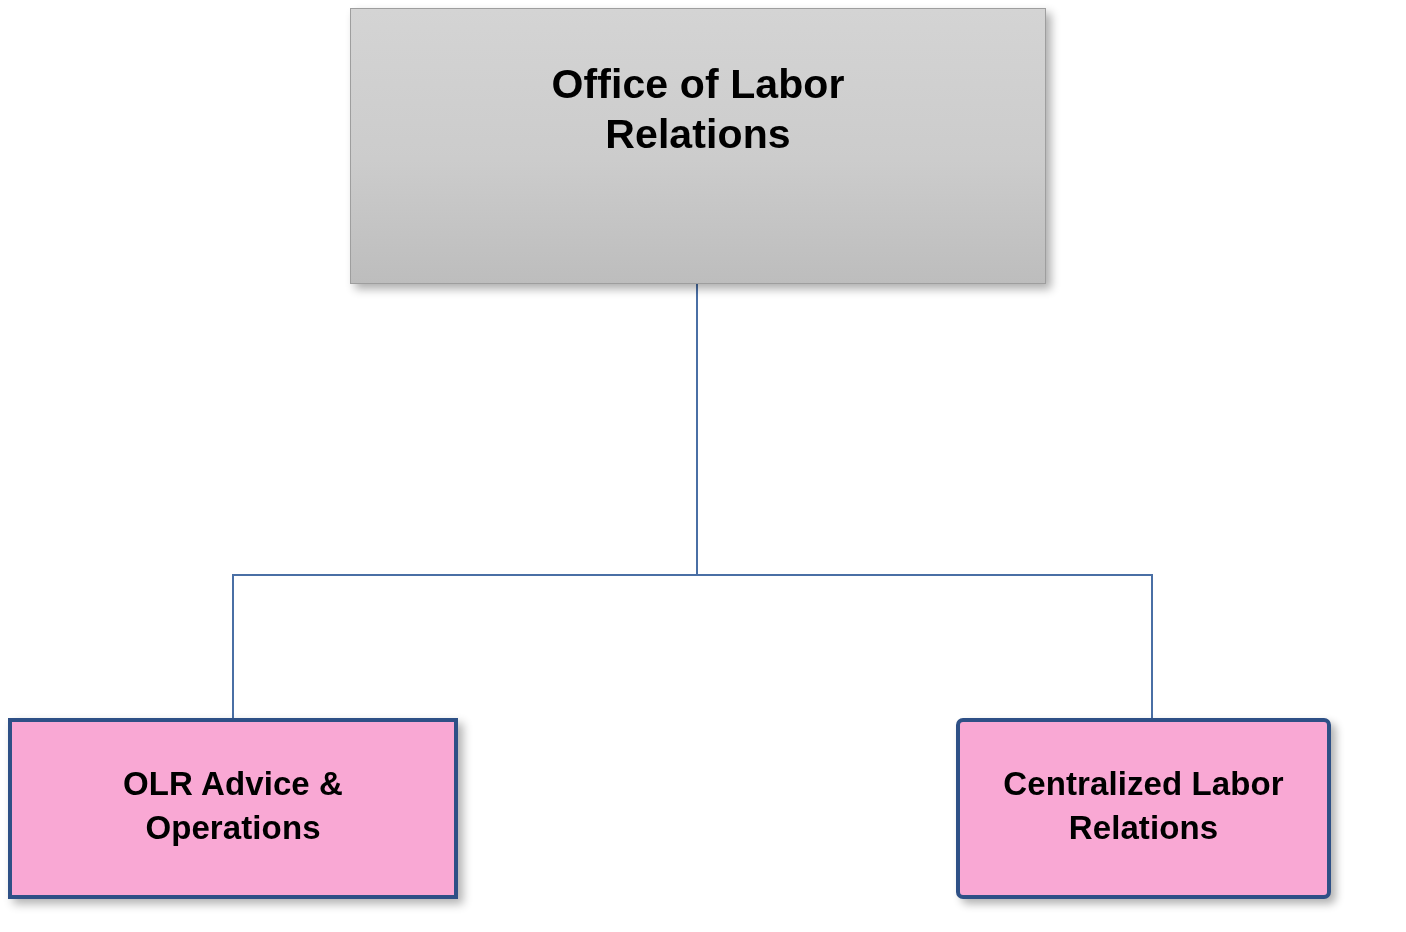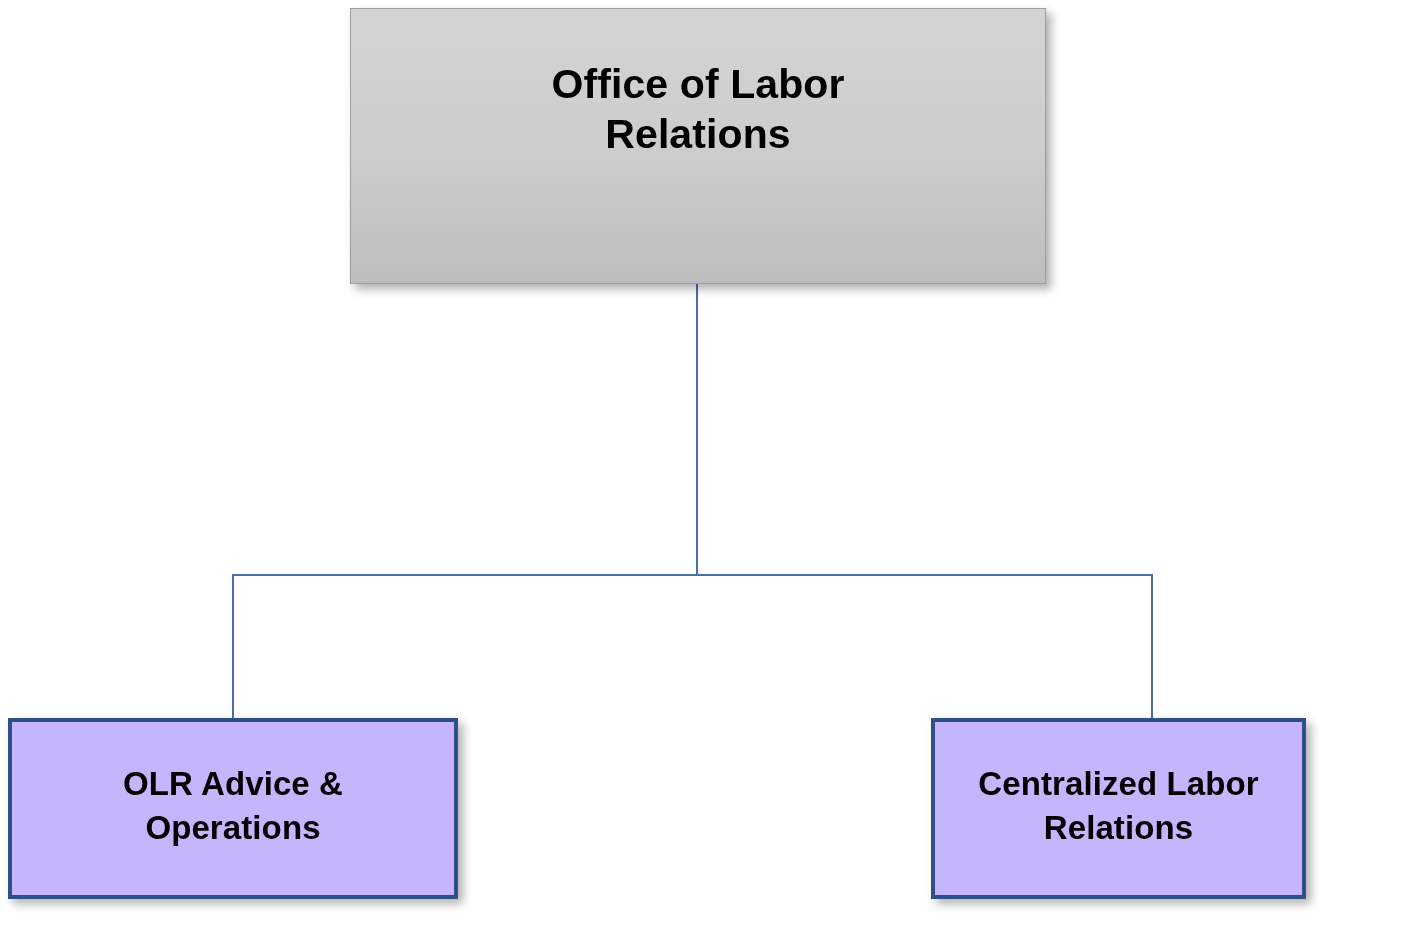--- a/index.html
+++ b/index.html
@@ -84,32 +84,32 @@
   .node-root .node-label {
     font-size: 41px;
     line-height: 1.22;
   }
 
   
   .node-child {
     width: 450px;
     height: 181px;
     top: 718px;
-    background: #c4b5fd;
+    background: #f9a8d4;
     border: 4px solid #2e5086;
     box-shadow: 5px 5px 9px rgba(0, 0, 0, 0.30);
     align-items: flex-start;
     padding-top: 40px;
   }
   .node-child .node-label {
     font-size: 33px;
     line-height: 1.33;
   }
   .node-child-left  { left: 8px; }
-  .node-child-right { left: 931px; width: 375px; }
+  .node-child-right { left: 956px; width: 375px; border-radius: 7px; }
 </style>
 </head>
 <body>
 
 <div id="org-chart">
 
   <div class="connector connector-v-root"></div>
   <div class="connector connector-h-bus"></div>
   <div class="connector connector-v-left"></div>
   <div class="connector connector-v-right"></div>

